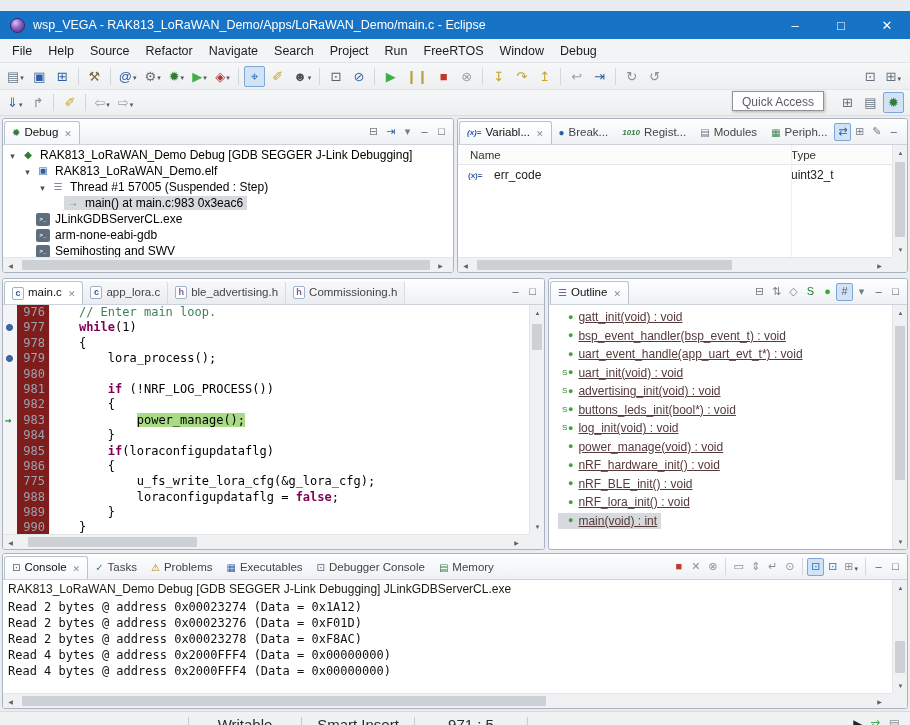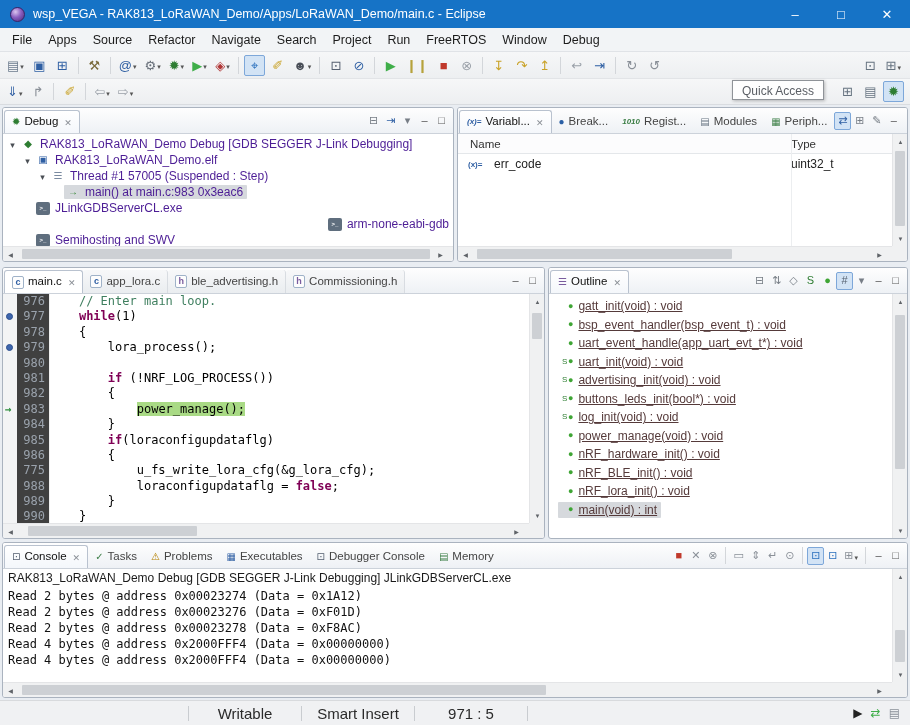--- a/index.html
+++ b/index.html
@@ -1,18 +1,18 @@
 <!DOCTYPE html>
 <html><head>
 <meta charset="utf-8">
 <style>
 *{margin:0;padding:0;box-sizing:border-box;}
 html,body{width:910px;height:725px;}
 body{font-family:"Liberation Sans","DejaVu Sans",sans-serif;font-size:12px;background:#e9edf2;overflow:hidden;color:#222;}
-.win{position:relative;width:910px;height:545px;}
+.win{position:relative;width:910px;height:545px;margin-top:11px;}
 
 
 .titlebar{position:absolute;left:0;top:0;width:100%;height:28px;background:#1673c6;display:flex;align-items:center;color:#fff;}
 .app-icon{width:15px;height:15px;border-radius:50%;margin:0 8px 0 10px;background:radial-gradient(circle at 35% 30%,#d9c4ef 0%,#8a5fc0 45%,#4a2a7a 100%);border:1px solid #3a2266;flex:none;}
 .title-text{font-size:12.5px;white-space:nowrap;}
 .win-controls{margin-left:auto;display:flex;height:100%;}
 .win-btn{width:46px;height:100%;display:flex;align-items:center;justify-content:center;font-size:13px;}
 
 
 .menubar{position:absolute;top:28px;left:0;width:100%;height:24px;background:#f2f4f6;border-bottom:1px solid #e0e3e7;display:flex;align-items:center;padding-left:4px;}
@@ -59,40 +59,40 @@
 
 
 .tree{padding-top:2px;}
 .trow{height:16px;display:flex;align-items:center;white-space:nowrap;font-size:12px;}
 .tw{width:13px;flex:none;text-align:center;}
 .tw.exp::before{content:"▾";font-size:9px;color:#4a4f55;}
 .sel-wrap{display:inline-flex;align-items:center;padding:0 4px 0 2px;border-radius:1px;}
 .trow.selected .sel-wrap{background:#d6d9dd;}
 .nicon{width:14px;height:13px;flex:none;margin-right:5px;display:flex;align-items:center;justify-content:center;font-size:10px;border-radius:2px;line-height:1;}
 .nicon.boxed{font-size:6px;font-weight:bold;}
-.tlabel2{color:#4c1d95;}
+.tlabel2{color:#000000;}
 
 
 .vcols{display:flex;height:20px;align-items:center;background:#fcfcfd;border-bottom:1px solid #e4e7ea;padding-left:12px;font-size:11.5px;color:#333;}
 .vcol:first-child{width:321px;}
 .vdiv{position:absolute;left:333px;top:26px;bottom:15px;width:1px;background:#eceef0;}
 .vrow{display:flex;align-items:center;height:20px;padding-left:10px;font-size:12px;}
 .vicon{width:26px;color:#2f5fa3;font-size:8px;font-weight:bold;flex:none;}
 .vicon::before{content:"(x)=";}
 .vname{width:297px;color:#222;}
 .vtype{color:#222;}
 
 
 .code-wrap{position:absolute;left:0;top:26px;right:15px;bottom:15px;background:#fff;overflow:hidden;}
 .cline{display:flex;height:15.4px;line-height:15.4px;font-family:"DejaVu Sans Mono","Liberation Mono",monospace;font-size:12px;white-space:pre;}
 .ruler-cell{width:14px;flex:none;background:#f3f4f5;position:relative;}
 .bp{position:absolute;left:3px;top:4px;width:7px;height:7px;border-radius:50%;background:#3e66ad;border:1px solid #2c4f8f;}
 .cur-arrow{position:absolute;left:2px;top:0;}
 .cur-arrow::before{content:"→";color:#2f8f3f;font-weight:bold;font-size:11px;}
-.lnum{width:33px;flex:none;text-align:right;padding-right:4px;color:#9aa2ac;background:#404040;border-right:1px solid #f0f0f0;}
+.lnum{width:33px;flex:none;text-align:right;padding-right:4px;color:#9aa2ac;background:#7f1d1d;border-right:1px solid #f0f0f0;}
 .ccode{flex:1;}
 .tk-p{color:#000;}
 .tk-cm{color:#3f7f5f;}
 .tk-kw{color:#7f0055;font-weight:bold;}
 .tk-hl{background:#a9da85;}
 
 
 .olist{padding-top:3px;}
 .orow{height:18.5px;display:flex;align-items:center;padding-left:9px;white-space:nowrap;font-size:12px;}
 .ow{display:inline-flex;align-items:center;padding:1px 4px;border-radius:1px;}
@@ -138,21 +138,21 @@
     <span class="title-text">wsp_VEGA - RAK813_LoRaWAN_Demo/Apps/LoRaWAN_Demo/main.c - Eclipse</span>
     <div class="win-controls">
       <span class="win-btn">–</span>
       <span class="win-btn">□</span>
       <span class="win-btn">✕</span>
     </div>
   </div>
 
   <div class="menubar" id="menubar">
       <span class="menu-item">File</span>
-      <span class="menu-item">Apps</span>
+      <span class="menu-item">Help</span>
       <span class="menu-item">Source</span>
       <span class="menu-item">Refactor</span>
       <span class="menu-item">Navigate</span>
       <span class="menu-item">Search</span>
       <span class="menu-item">Project</span>
       <span class="menu-item">Run</span>
       <span class="menu-item">FreeRTOS</span>
       <span class="menu-item">Window</span>
       <span class="menu-item">Debug</span>
     </div>
@@ -348,21 +348,21 @@
             <span class="tlabel2">main() at main.c:983 0x3eac6</span>
           </span>
         </div>
         <div class="trow" style="padding-left: 18px;">
           <span class="tw"></span>
           <span class="sel-wrap">
             <span class="nicon boxed" style="color: rgb(255, 255, 255); background: rgb(95, 110, 126);">&gt;_</span>
             <span class="tlabel2">JLinkGDBServerCL.exe</span>
           </span>
         </div>
-        <div class="trow" style="padding-left: 12px; justify-content: flex-end;">
+        <div class="trow" style="padding-left: 18px;">
           <span class="tw"></span>
           <span class="sel-wrap">
             <span class="nicon boxed" style="color: rgb(255, 255, 255); background: rgb(95, 110, 126);">&gt;_</span>
             <span class="tlabel2">arm-none-eabi-gdb</span>
           </span>
         </div>
         <div class="trow" style="padding-left: 18px;">
           <span class="tw"></span>
           <span class="sel-wrap">
             <span class="nicon boxed" style="color: rgb(255, 255, 255); background: rgb(95, 110, 126);">&gt;_</span>

